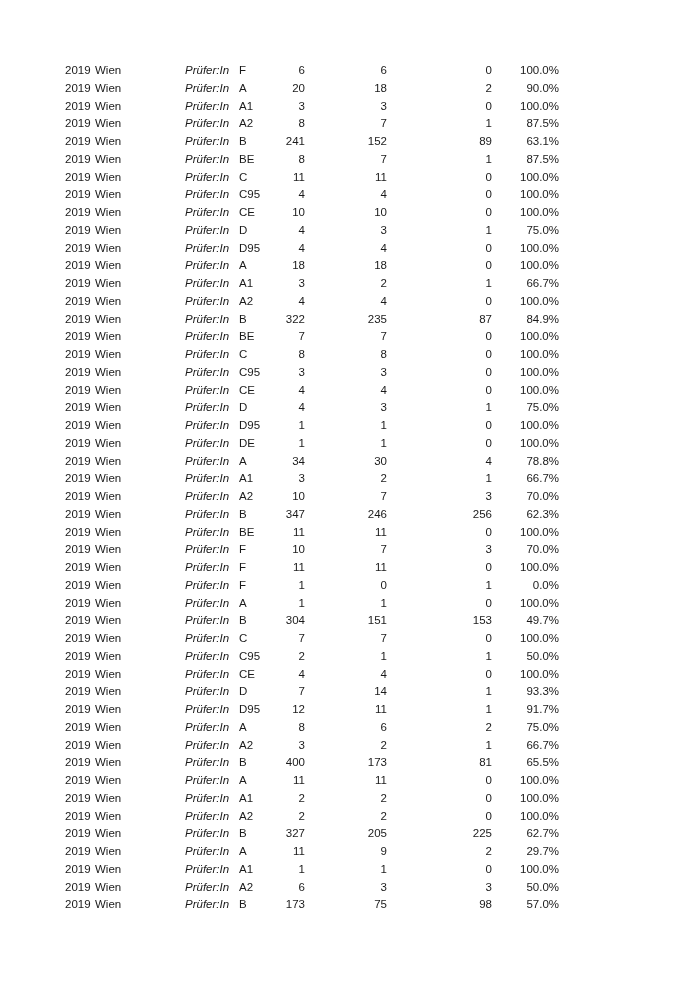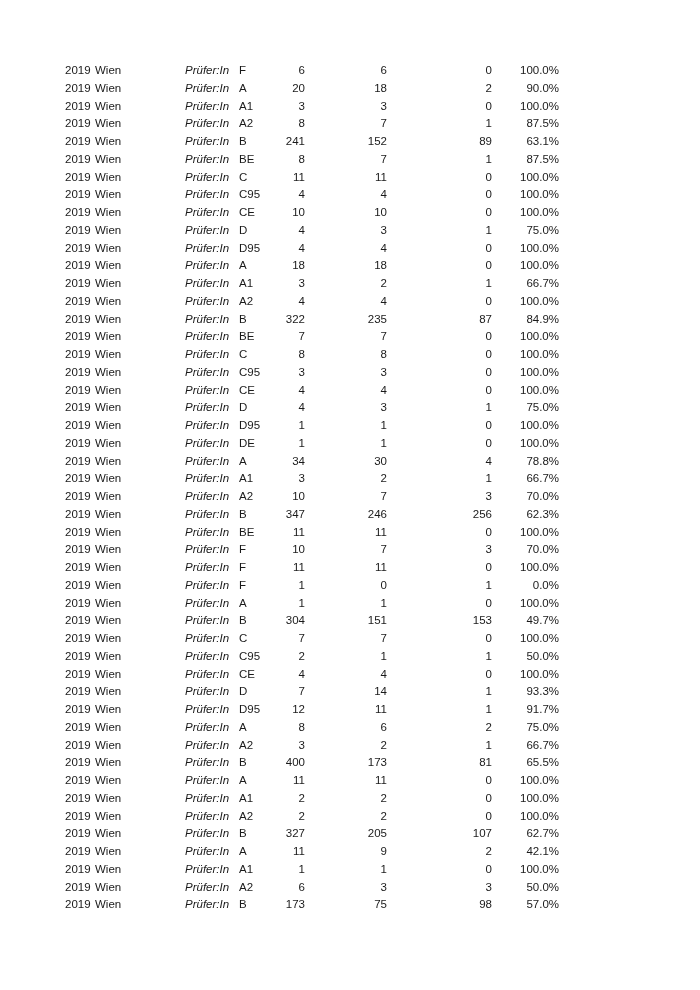--- a/index.html
+++ b/index.html
@@ -521,33 +521,33 @@
     <span class="c-pct">100.0%</span>
   </div>
 
   <div class="row">
     <span class="c-year">2019</span>
     <span class="c-city">Wien</span>
     <span class="c-role">Prüfer:In</span>
     <span class="c-class">B</span>
     <span class="c-n1">327</span>
     <span class="c-n2">205</span>
-    <span class="c-n3">107</span>
+    <span class="c-n3">225</span>
     <span class="c-pct">62.7%</span>
   </div>
 
   <div class="row">
     <span class="c-year">2019</span>
     <span class="c-city">Wien</span>
     <span class="c-role">Prüfer:In</span>
     <span class="c-class">A</span>
     <span class="c-n1">11</span>
     <span class="c-n2">9</span>
     <span class="c-n3">2</span>
-    <span class="c-pct">42.1%</span>
+    <span class="c-pct">29.7%</span>
   </div>
 
   <div class="row">
     <span class="c-year">2019</span>
     <span class="c-city">Wien</span>
     <span class="c-role">Prüfer:In</span>
     <span class="c-class">A1</span>
     <span class="c-n1">1</span>
     <span class="c-n2">1</span>
     <span class="c-n3">0</span>

